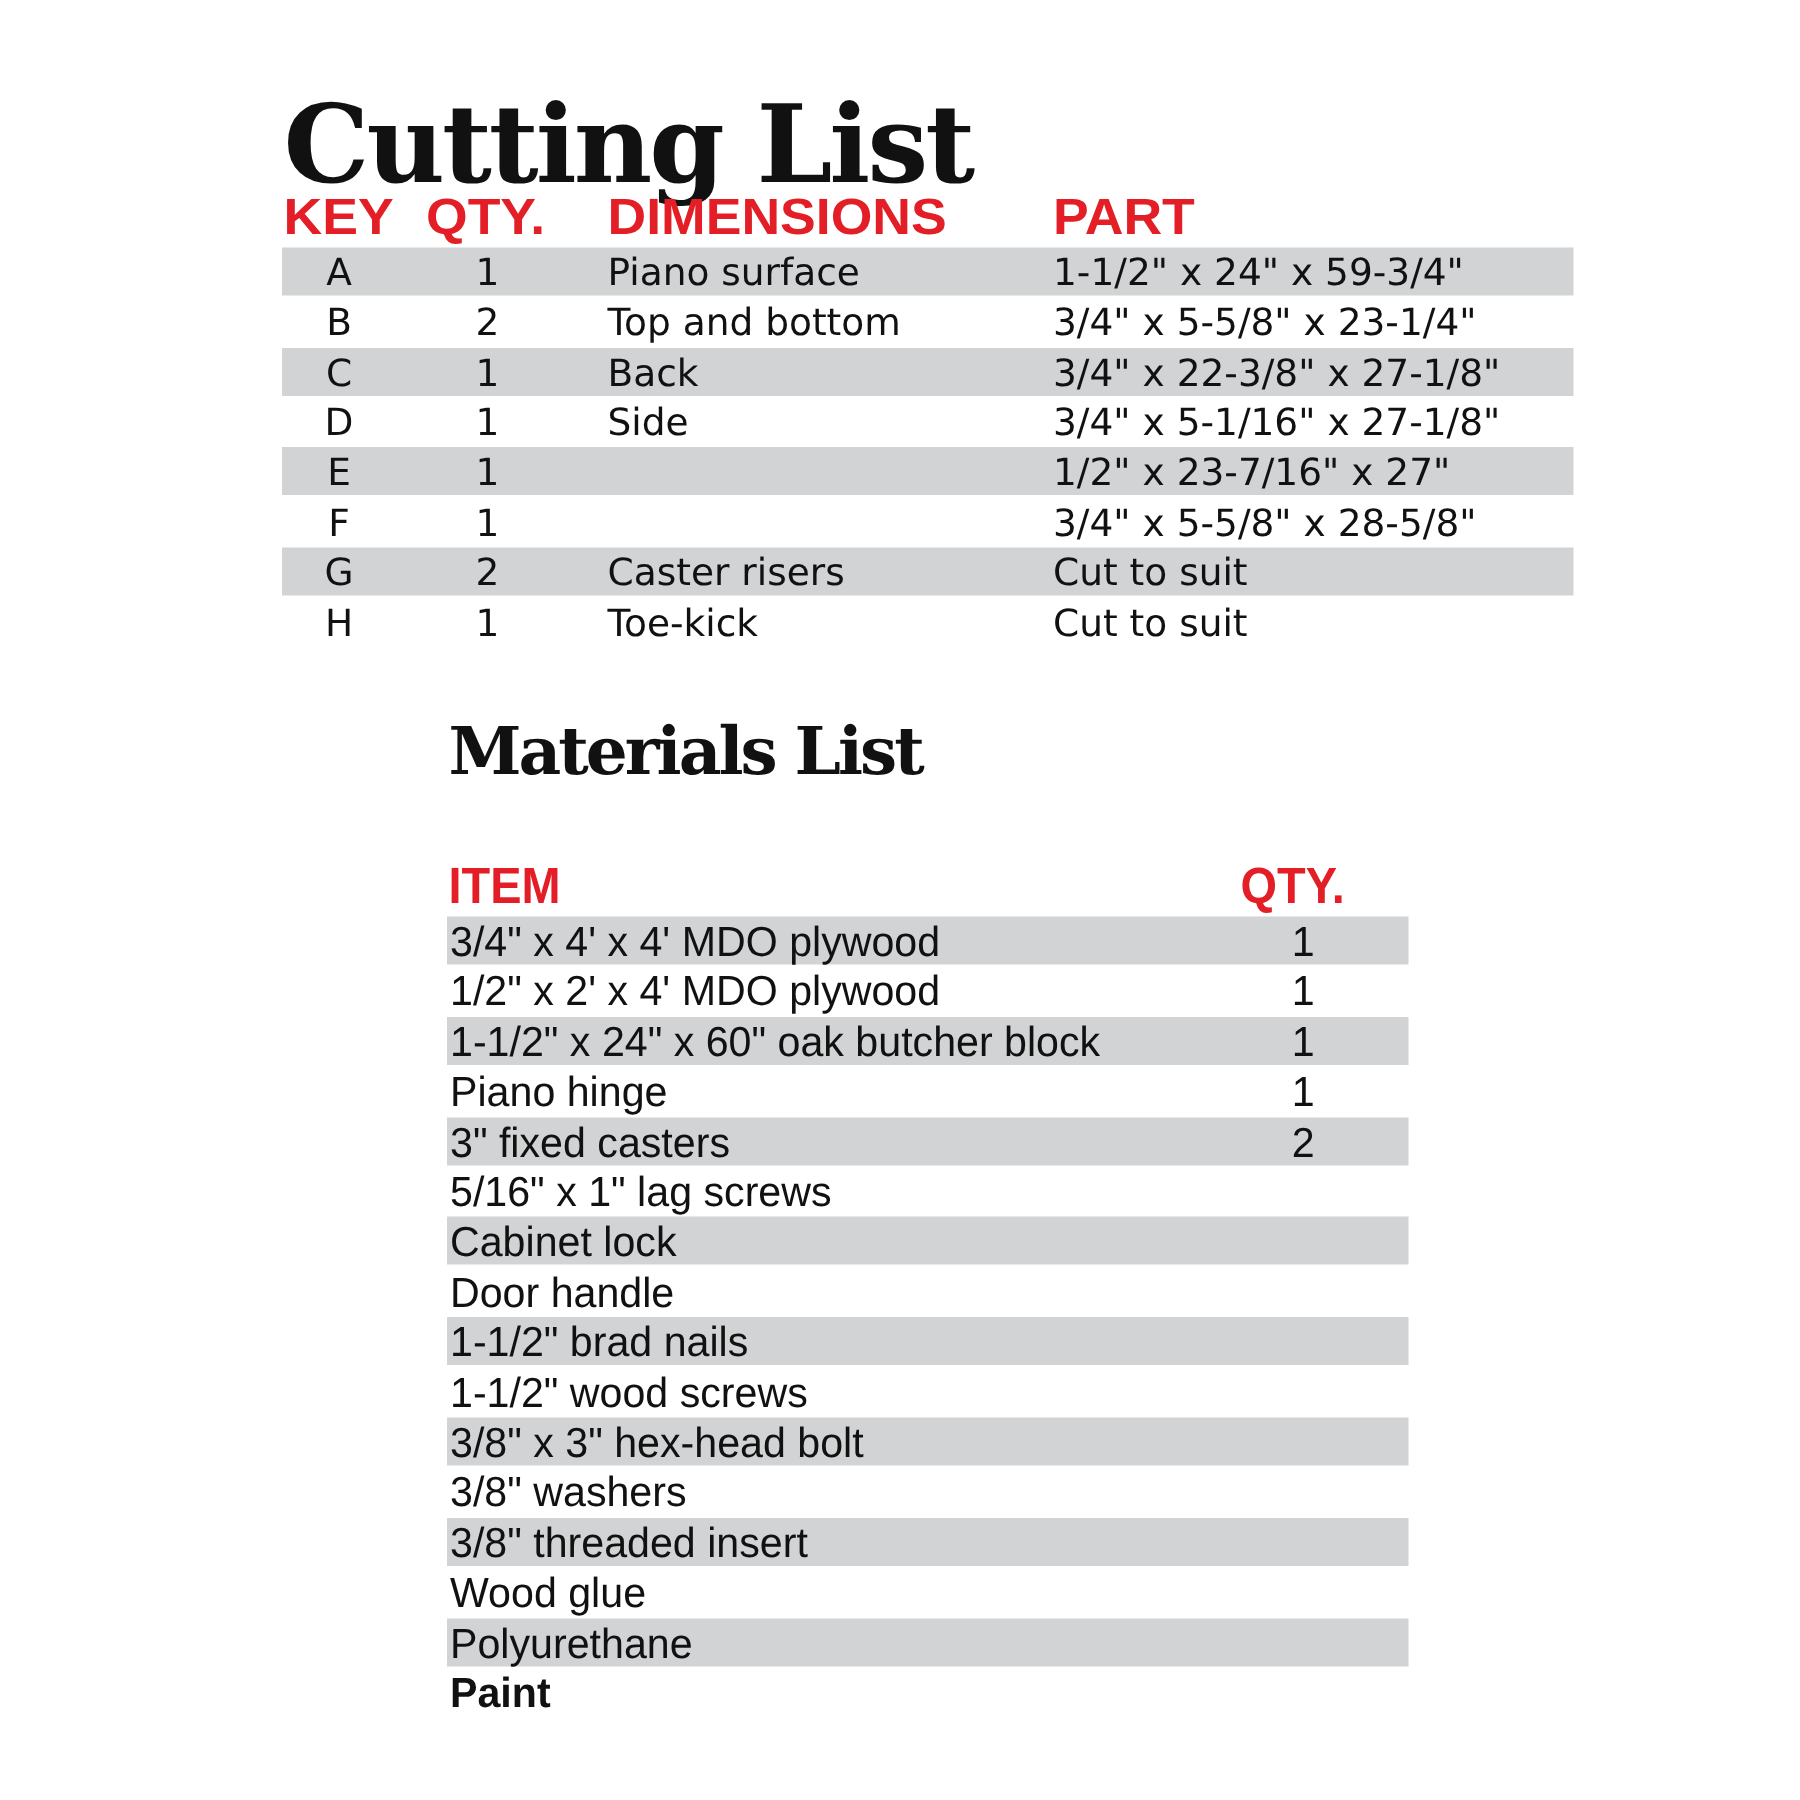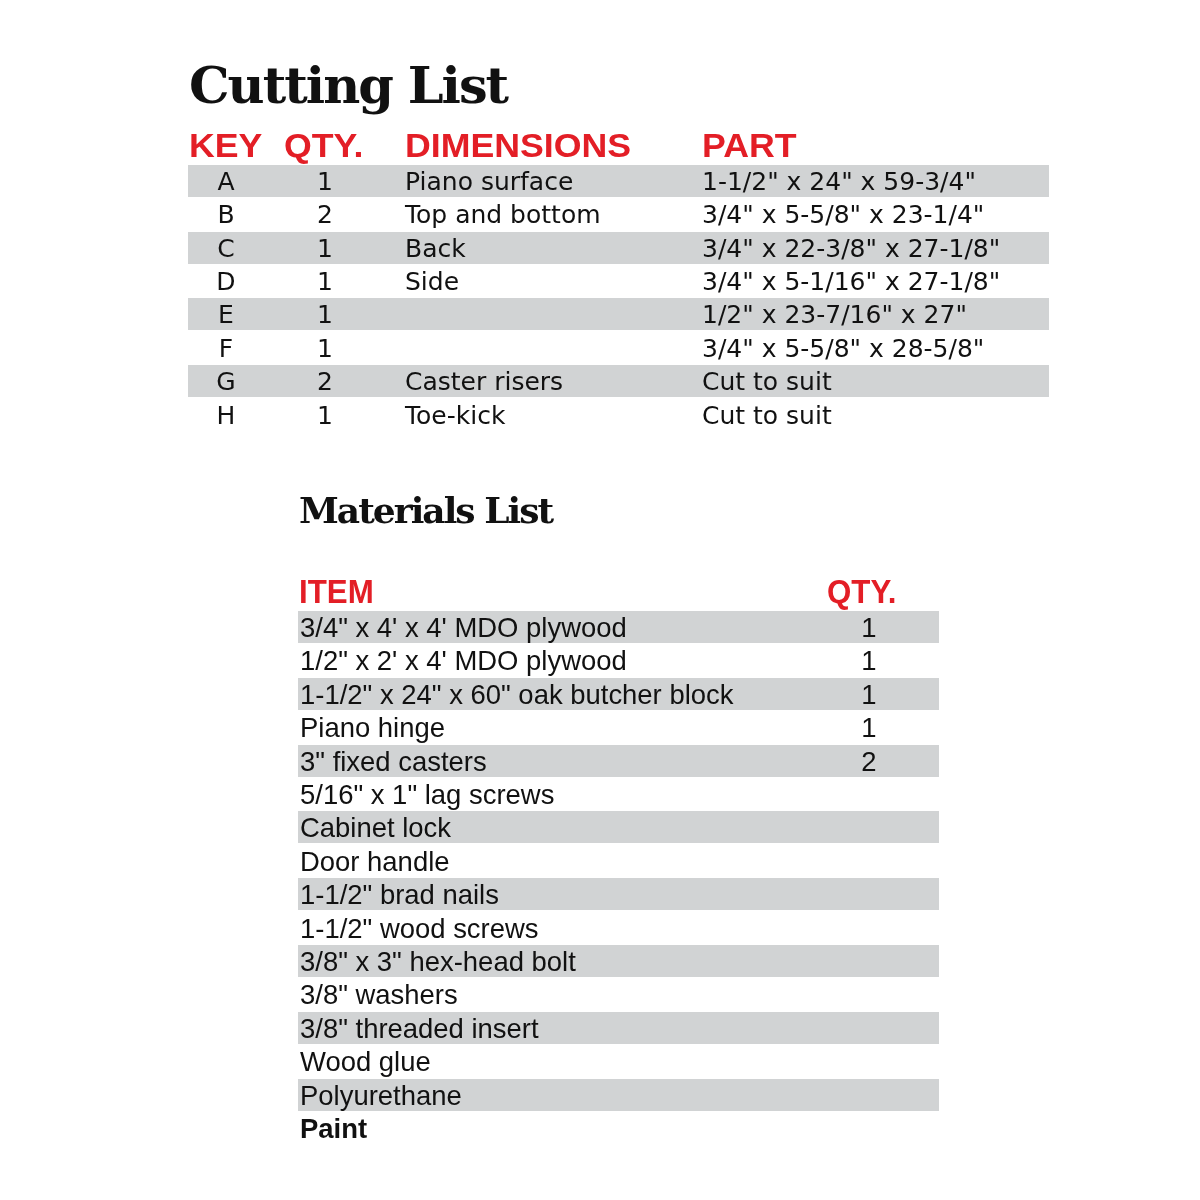--- a/index.html
+++ b/index.html
@@ -1,22 +1,22 @@
 <!DOCTYPE html>
 <html><head>
 <meta charset="utf-8">
 <style>
   html, body { margin:0; padding:0; background:#ffffff; }
   body { width:1200px; height:1200px; position:relative; overflow:hidden; color:#111; }
   .title {
     position:absolute; font-family:"DejaVu Serif", "Liberation Serif", serif; font-weight:bold;
     color:#111; letter-spacing:-2px; white-space:nowrap; line-height:1;
   }
-  #cut-title { left:189px; top:60px; font-size:51px; }
-  #mat-title { left:299px; top:492px; font-size:36px;text-align:center; }
+  #cut-title { left:189px; top:60px; font-size:72px; }
+  #mat-title { left:299px; top:480px; font-size:44px;text-align:center; }
   .hdr {
     position:absolute; font-family:"Liberation Sans", sans-serif; font-weight:bold;
     color:#e31e26; font-size:34px; line-height:1; white-space:nowrap; transform:scaleX(1.05); transform-origin:left;
   }
   .row { position:absolute; height:32px; }
   .row.shaded { background:#d1d3d4; }
   .cell {
     position:absolute; top:0; height:32px; line-height:34px;
     font-family:"DejaVu Sans", sans-serif; font-size:25px; white-space:nowrap; color:#111;
   }

